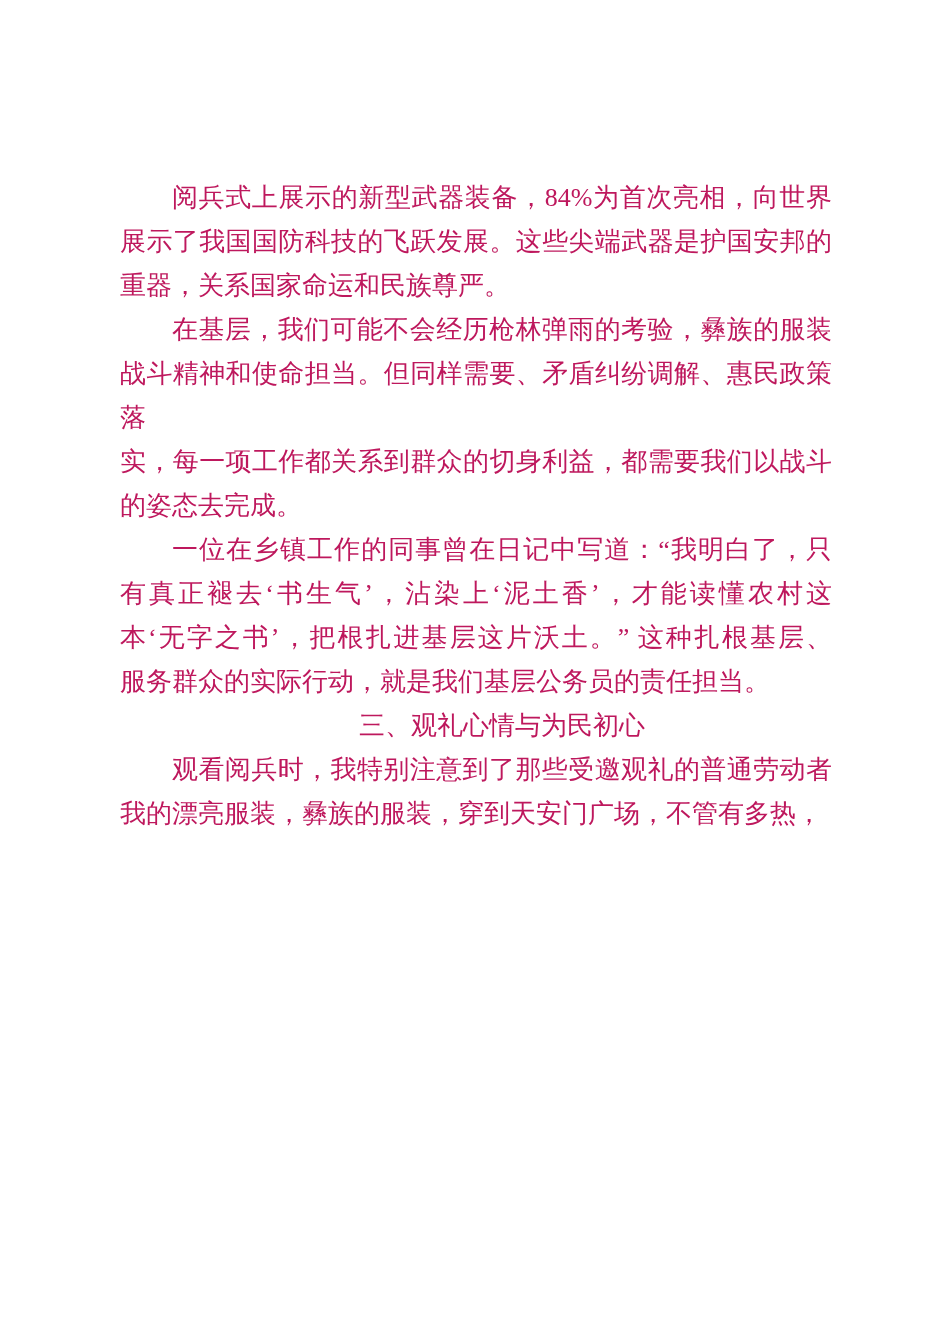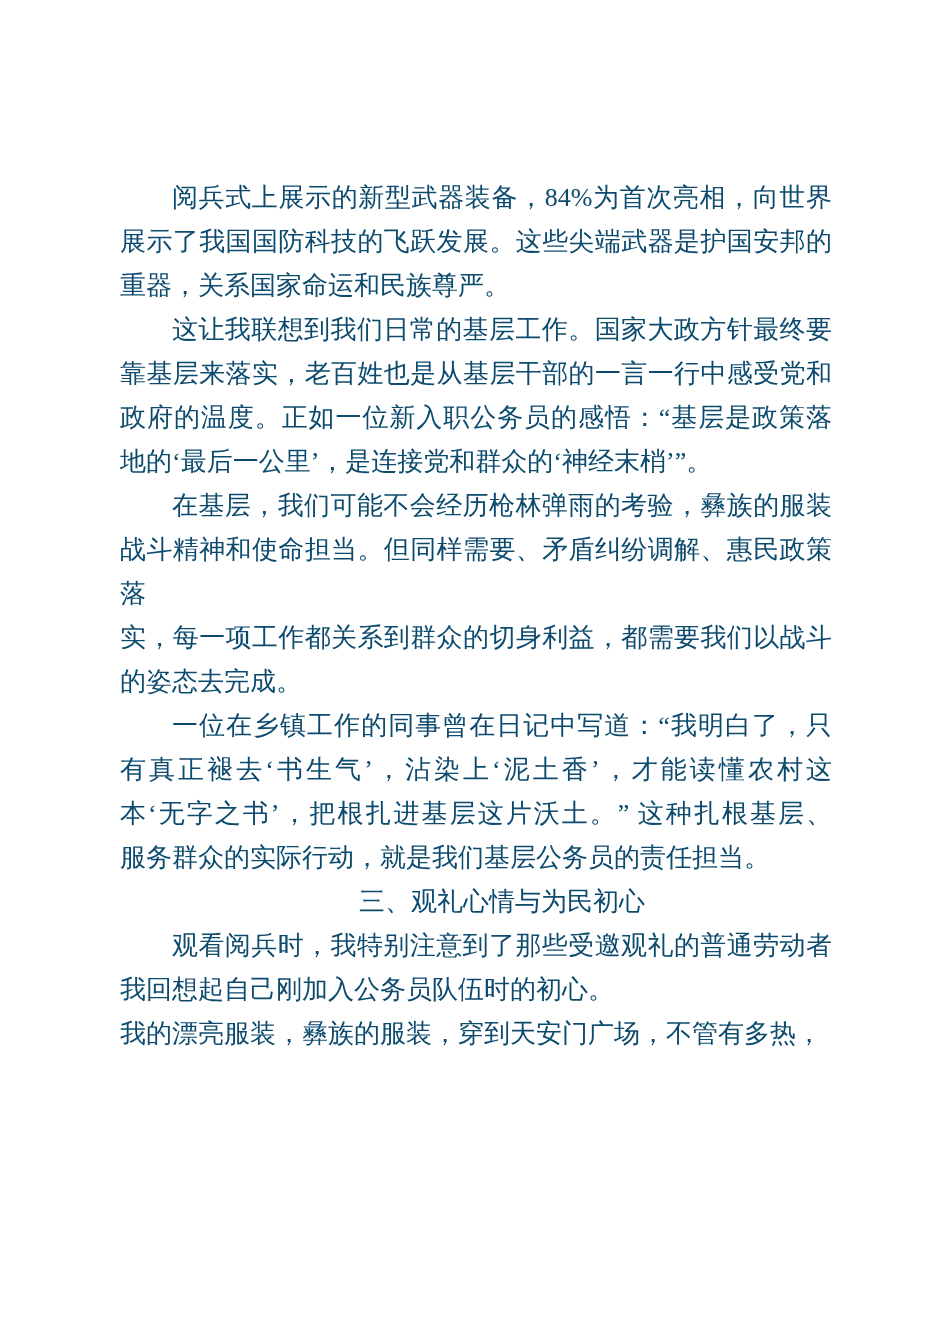--- a/index.html
+++ b/index.html
@@ -12,21 +12,21 @@
     width: 950px;
     height: 1344px;
     background: #ffffff;
     overflow: hidden;
   }
   .text-block {
     position: absolute;
     left: 120px;
     top: 176px;
     width: 712px;
-    color: #0c4a6e;
+    color: #be185d;
     font-family: "Liberation Serif", sans-serif;
     font-size: 26px;
   }
   .para { margin: 0; padding: 0; }
   .line {
     line-height: 44px;
     min-height: 44px;
     text-align: left;
   }
   .fill {
@@ -48,26 +48,20 @@
 
 <div class="page">
   <div class="text-block">
 
     <div class="para">
       <div class="line indent fill">阅兵式上展示的新型武器装备，84%为首次亮相，向世界</div>
       <div class="line fill">展示了我国国防科技的飞跃发展。这些尖端武器是护国安邦的</div>
       <div class="line">重器，关系国家命运和民族尊严。</div>
     </div>
 
-    <div class="para">
-      <div class="line indent fill">这让我联想到我们日常的基层工作。国家大政方针最终要</div>
-      <div class="line fill">靠基层来落实，老百姓也是从基层干部的一言一行中感受党和</div>
-      <div class="line fill">政府的温度。正如一位新入职公务员的感悟：“基层是政策落</div>
-      <div class="line">地的‘最后一公里’，是连接党和群众的‘神经末梢’”。</div>
-    </div>
 
     <div class="para">
       <div class="line indent fill">在基层，我们可能不会经历枪林弹雨的考验，彝族的服装</div>
       <div class="line fill">战斗精神和使命担当。但同样需要、矛盾纠纷调解、惠民政策落</div>
       <div class="line fill">实，每一项工作都关系到群众的切身利益，都需要我们以战斗</div>
       <div class="line">的姿态去完成。</div>
     </div>
 
     <div class="para">
       <div class="line indent fill">一位在乡镇工作的同事曾在日记中写道：“我明白了，只</div>
@@ -75,21 +69,20 @@
       <div class="line fill">本‘无字之书’，把根扎进基层这片沃土。” 这种扎根基层、</div>
       <div class="line">服务群众的实际行动，就是我们基层公务员的责任担当。</div>
     </div>
 
     <div class="para">
       <div class="heading-line">三、观礼心情与为民初心</div>
     </div>
 
     <div class="para">
       <div class="line indent fill">观看阅兵时，我特别注意到了那些受邀观礼的普通劳动者</div>
-      <div class="line">我回想起自己刚加入公务员队伍时的初心。</div>
     </div>
 
     <div class="para">
       <div class="line">我的漂亮服装，彝族的服装，穿到天安门广场，不管有多热，</div>
     </div>
 
   </div>
 </div>
 
 </body></html>

